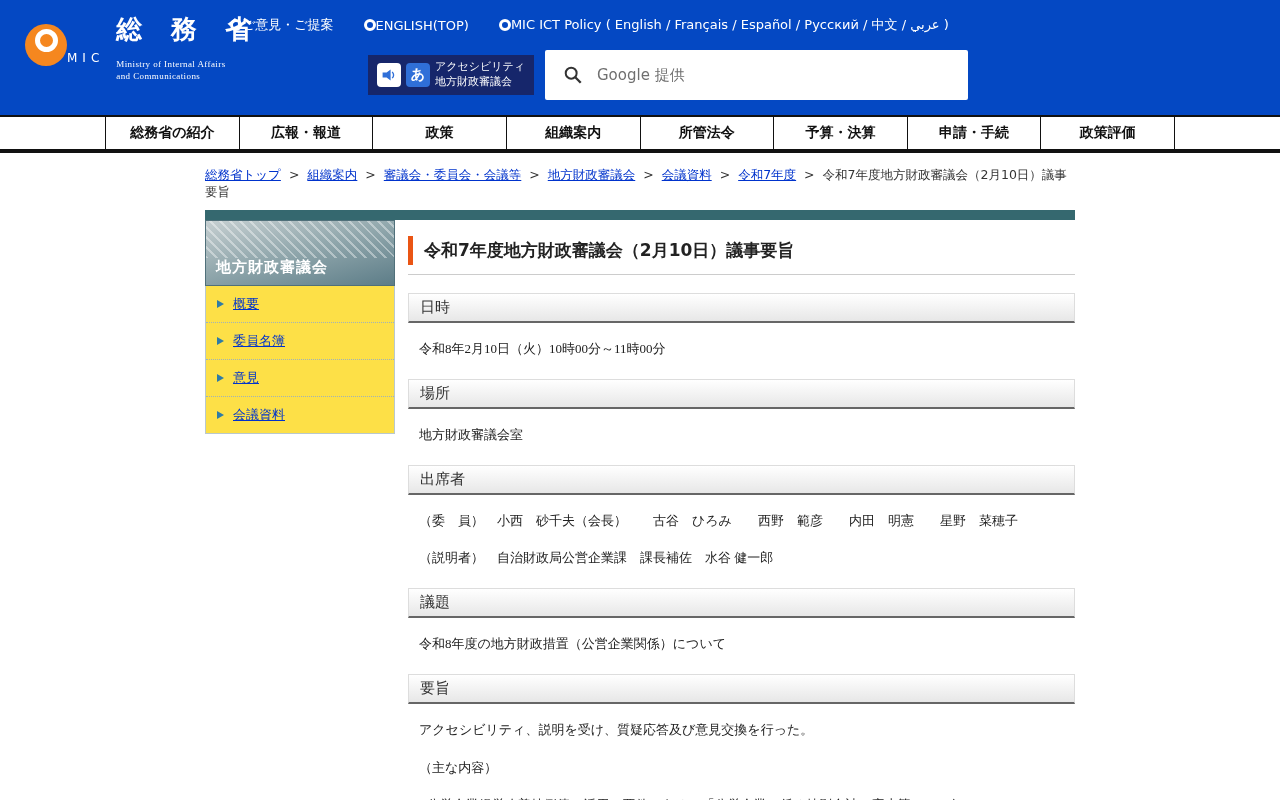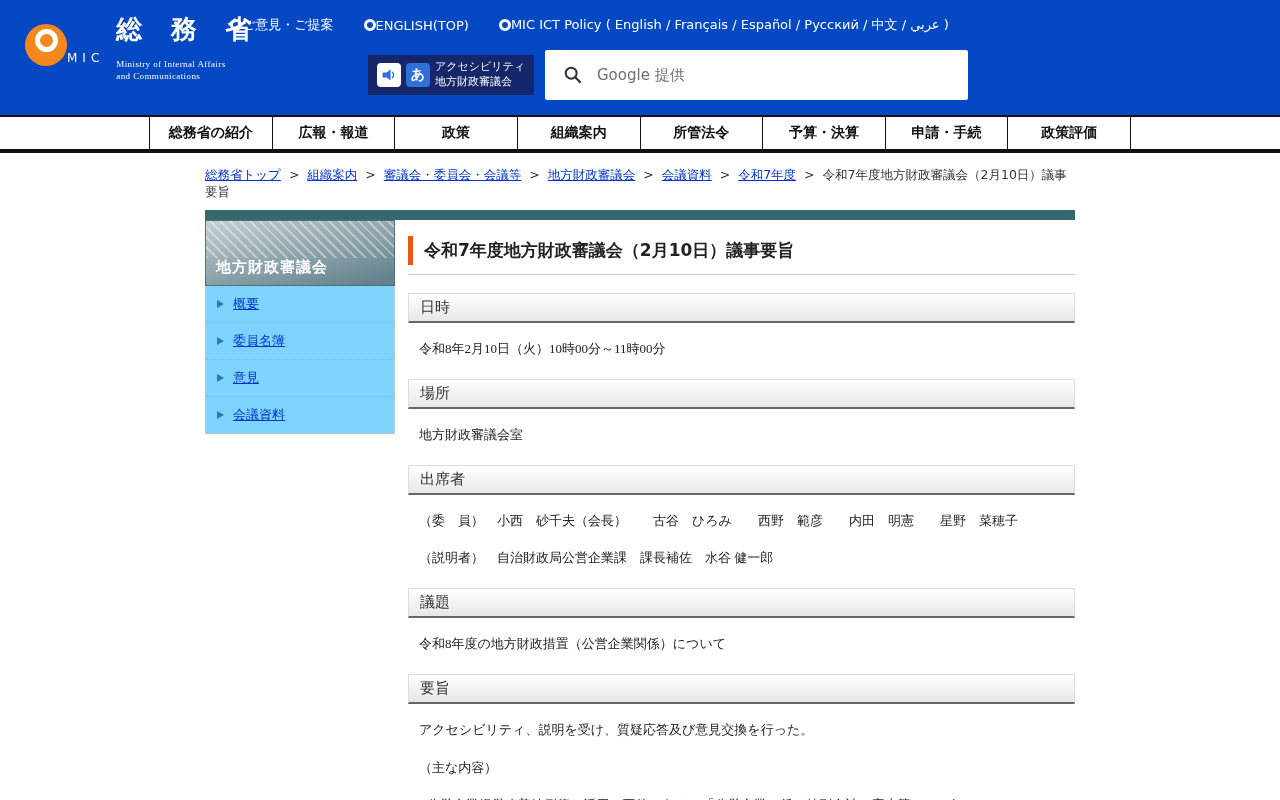--- a/index.html
+++ b/index.html
@@ -29,39 +29,39 @@
   .access-btn { position: absolute; left: 368px; top: 55px; background: #16266b; display: flex; gap: 5px; align-items: center; padding: 5px 9px; cursor: pointer; }
   .ic-speaker { width: 24px; height: 24px; background: #fff; border-radius: 4px; display: flex; align-items: center; justify-content: center; }
   .ic-a { width: 24px; height: 24px; background: #2f6fd8; border-radius: 4px; color: #fff; font-weight: bold; display: flex; align-items: center; justify-content: center; font-size: 14px; }
   .access-text { color: #fff; font-size: 11px; line-height: 1.35; white-space: nowrap; }
 
   .search-box { position: absolute; left: 545px; top: 50px; width: 423px; height: 50px; background: #fff; border-radius: 2px; display: flex; align-items: center; gap: 14px; padding: 0 18px; cursor: text; }
   .search-label { color: #6f6f6f; font-size: 15px; }
 
   
   .nav { border-top: 2px solid #111; border-bottom: 4px solid #111; background: #fff; }
-  .nav-inner { width: 982px; margin: 0 auto; display: flex; }
+  .nav-inner { width: 1070px; margin: 0 auto; display: flex; }
   .nav-item { flex: 1; text-align: center; padding: 7px 0; font-size: 14px; font-weight: bold; color: #111; border-left: 1px solid #111; text-decoration: none; white-space: nowrap; }
   .nav-item:last-child { border-right: 1px solid #111; }
 
   
   .container { width: 870px; margin: 0 auto; }
   .breadcrumb { margin-top: 14px; font-size: 12.5px; color: #333; }
   .breadcrumb a { color: #0033cc; text-decoration: underline; }
   .bc-sep { margin: 0 4px; color: #333; }
   .top-bar { height: 10px; background: #35686f; margin-top: 9px; }
 
   .content-row { display: flex; align-items: flex-start; }
 
   
   .sidebar { width: 190px; flex: none; }
   .side-title { height: 66px; border: 1px solid #50707a; background: linear-gradient(165deg, #c6cfd1 0%, #93a9ae 45%, #5d7d88 100%); position: relative; overflow: hidden; display: flex; align-items: flex-end; padding: 8px 10px; }
   .side-title::before { content:""; position:absolute; left:0; top:0; right:0; height:58%; background: repeating-linear-gradient(45deg, rgba(255,255,255,.38) 0 2px, transparent 2px 7px); }
   .side-title-label { position: relative; color: #fff; font-weight: bold; font-size: 15px; letter-spacing: 1px; }
-  .side-menu { border: 1px solid #b9c8cc; border-top: none; background: #7dd3fc; }
+  .side-menu { border: 1px solid #b9c8cc; border-top: none; background: #fde047; }
   .side-item { display: flex; align-items: center; gap: 9px; padding: 9px 11px; border-bottom: 1px dotted #9fb3b8; cursor: pointer; }
   .side-item:last-child { border-bottom: none; }
   .tri { width: 0; height: 0; border-left: 7px solid #2e7ca6; border-top: 4.5px solid transparent; border-bottom: 4.5px solid transparent; flex: none; }
   .side-link { color: #0033cc; font-size: 13px; text-decoration: underline; }
 
   
   .main { flex: 1; margin-left: 13px; padding-top: 16px; padding-bottom: 10px; }
   .page-title { border-left: 5px solid #ea5514; padding: 3px 0 3px 11px; font-size: 17px; color: #222; }
   .title-rule { border-bottom: 1px solid #ccc; margin-top: 9px; }
   .sec-h { margin-top: 18px; background: linear-gradient(#ffffff, #e7e7e7); border: 1px solid #ddd; border-bottom: 2px solid #666; padding: 4px 11px; font-size: 15px; font-weight: normal; color: #333; }

